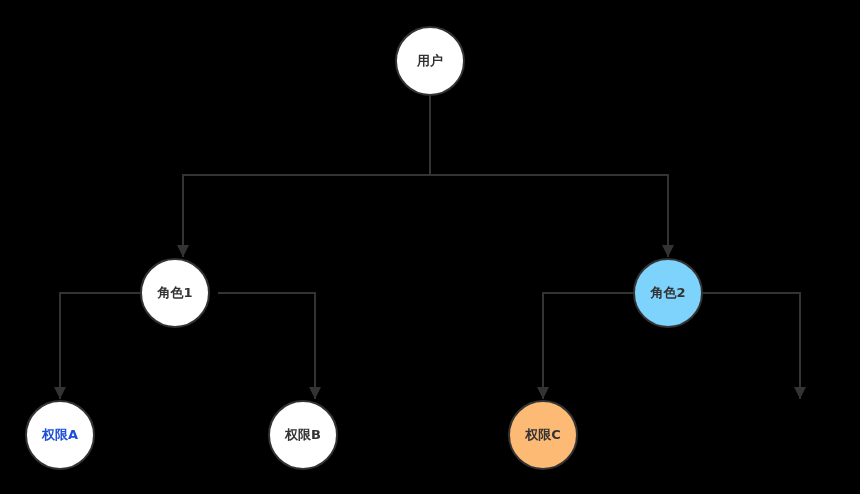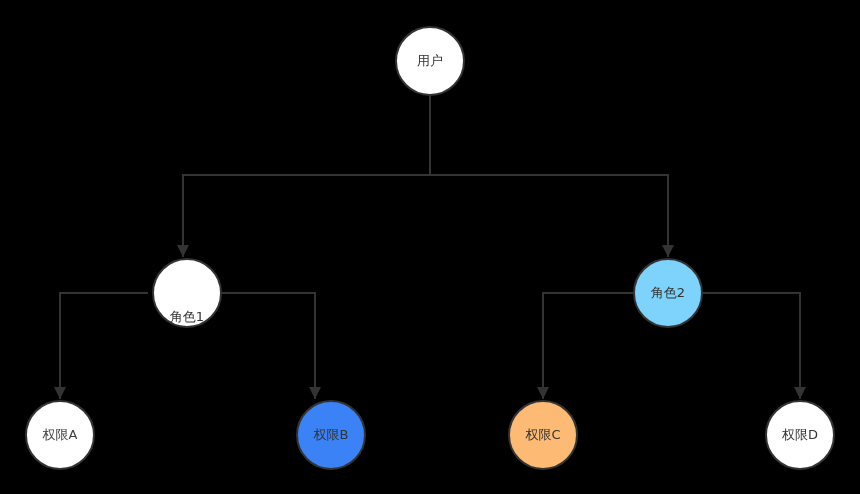--- a/index.html
+++ b/index.html
@@ -33,48 +33,45 @@
     cursor: default;
   }
   .node-label {
     white-space: nowrap;
     user-select: none;
   }
 </style>
 </head>
 <body style="background: rgb(0, 0, 0);">
 
-<div id="diagram" style="width: 708px; height: 494px;">
+<div id="diagram" style="width: 708px; height: 494px; font-weight: bold;">
   <svg id="edge-layer" width="860" height="494">
       <defs>
         <marker id="arrowhead" markerUnits="userSpaceOnUse" markerWidth="14" markerHeight="14" refX="12" refY="6" orient="auto">
           <path d="M0,0 L12,6 L0,12 Z" fill="#333333"></path>
         </marker>
       </defs>
       <polyline points="430,96 430,175 183,175 183,257" fill="none" stroke="#333333" stroke-width="2" marker-end="url(#arrowhead)"></polyline>
       <polyline points="430,96 430,175 668,175 668,257" fill="none" stroke="#333333" stroke-width="2" marker-end="url(#arrowhead)"></polyline>
       <polyline points="148,293 60,293 60,399" fill="none" stroke="#333333" stroke-width="2" marker-end="url(#arrowhead)"></polyline>
       <polyline points="218,293 315,293 315,399" fill="none" stroke="#333333" stroke-width="2" marker-end="url(#arrowhead)"></polyline>
       <polyline points="633,293 543,293 543,399" fill="none" stroke="#333333" stroke-width="2" marker-end="url(#arrowhead)"></polyline>
       <polyline points="703,293 800,293 800,399" fill="none" stroke="#333333" stroke-width="2" marker-end="url(#arrowhead)"></polyline>
     </svg>
 <div class="node" style="left: 395px; top: 26px; width: 70px; height: 70px; background: rgb(255, 255, 255); border: 2px solid rgb(51, 51, 51);">
       <span class="node-label" style="color: rgb(51, 51, 51); font-size: 13px;">用户</span>
     </div>
-    <div class="node" style="left: 152px; top: 258px; width: 70px; height: 70px; background: rgb(255, 255, 255); border: 2px solid rgb(51, 51, 51); align-items: flex-end;">
+    <div class="node" style="left: 140px; top: 258px; width: 70px; height: 70px; background: rgb(255, 255, 255); border: 2px solid rgb(51, 51, 51);">
       <span class="node-label" style="color: rgb(51, 51, 51); font-size: 13px;">角色1</span>
     </div>
     <div class="node" style="left: 633px; top: 258px; width: 70px; height: 70px; background: #7dd3fc; border: 2px solid rgb(51, 51, 51);">
       <span class="node-label" style="color: rgb(51, 51, 51); font-size: 13px;">角色2</span>
     </div>
     <div class="node" style="left: 25px; top: 400px; width: 70px; height: 70px; background: rgb(255, 255, 255); border: 2px solid rgb(51, 51, 51);">
-      <span class="node-label" style="color: #404040; font-size: 13px;">权限A</span>
+      <span class="node-label" style="color: #1d4ed8; font-size: 13px;">权限A</span>
     </div>
-    <div class="node" style="left: 296px; top: 400px; width: 70px; height: 70px; background: #3b82f6; border: 2px solid rgb(51, 51, 51);">
+    <div class="node" style="left: 268px; top: 400px; width: 70px; height: 70px; background: #ffffff; border: 2px solid rgb(51, 51, 51);">
       <span class="node-label" style="color: rgb(51, 51, 51); font-size: 13px;">权限B</span>
     </div>
     <div class="node" style="left: 508px; top: 400px; width: 70px; height: 70px; background: #fdba74; border: 2px solid rgb(51, 51, 51);">
       <span class="node-label" style="color: rgb(51, 51, 51); font-size: 13px;">权限C</span>
     </div>
-    <div class="node" style="left: 765px; top: 400px; width: 70px; height: 70px; background: rgb(255, 255, 255); border: 2px solid rgb(51, 51, 51);">
-      <span class="node-label" style="color: rgb(51, 51, 51); font-size: 13px;">权限D</span>
-    </div>
   </div>
 
 </body></html>

